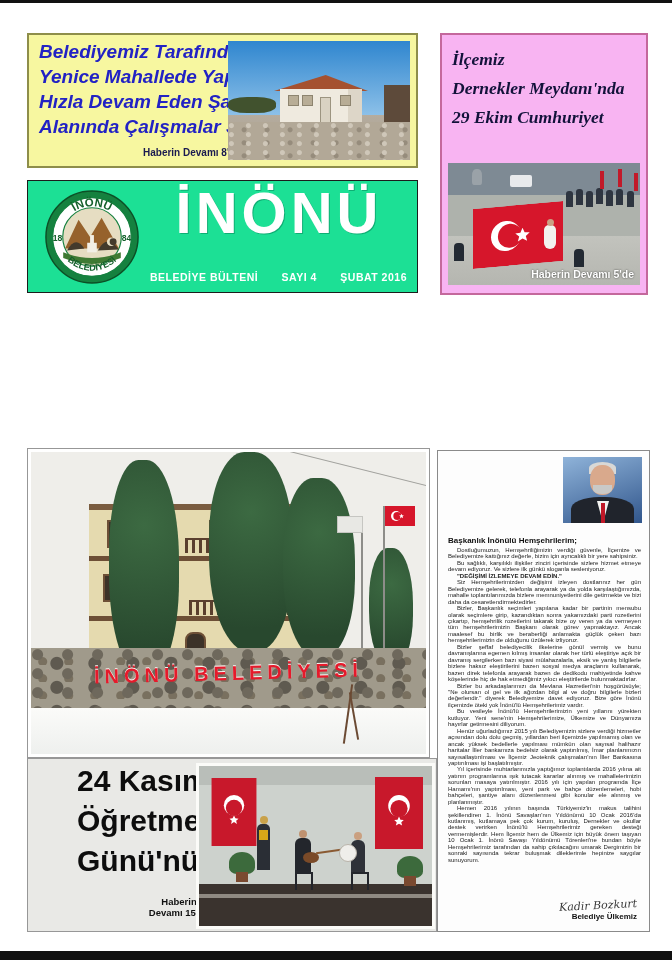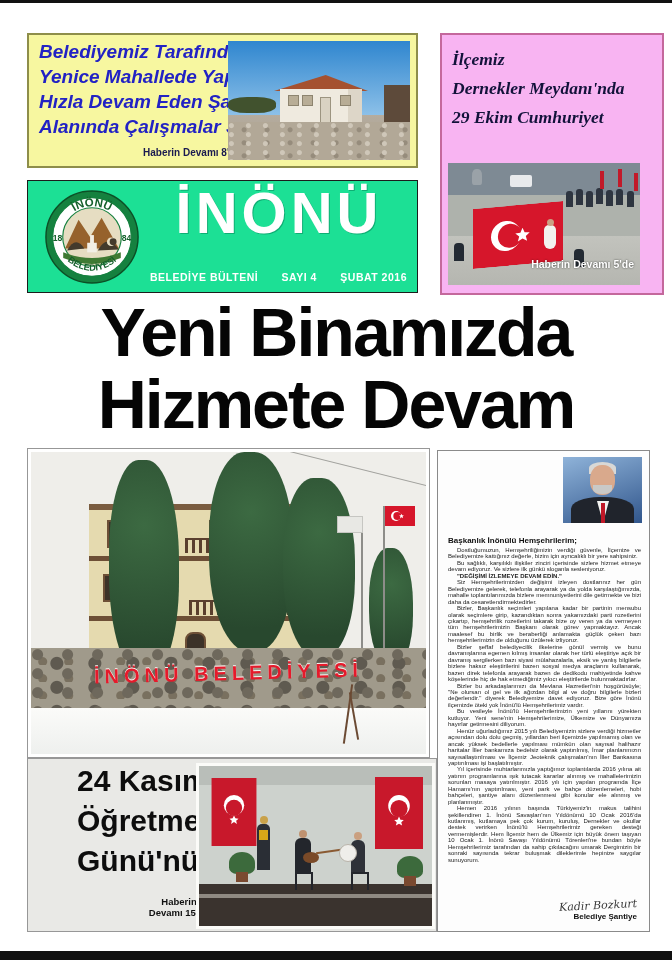--- a/index.html
+++ b/index.html
@@ -37,36 +37,36 @@
   .masthead{left:27px;top:180px;width:391px;height:113px;background:#1ce095;border:1px solid #1c1c1c;
             box-sizing:border-box;}
   .masthead-title{position:absolute;left:118px;top:-2px;width:266px;text-align:center;
                   font:700 58px "Liberation Sans",sans-serif;color:#fff;letter-spacing:4px;
                   text-shadow:1px 1px 0 #0fae74;}
   .masthead-row{position:absolute;left:122px;right:10px;bottom:9px;display:flex;justify-content:space-between;}
   .masthead-row span{font:700 10.5px "Liberation Sans",sans-serif;color:#fff;letter-spacing:.5px;}
   .logo-wrap{position:absolute;left:16px;top:8px;width:96px;height:96px;}
 
   
-  .story-pink{left:440px;top:33px;width:224px;height:262px;background:#f8b4f2;
+  .story-pink{left:440px;top:33px;width:208px;height:262px;background:#f8b4f2;
               border:2px solid #c4689c;box-sizing:border-box;}
   .pink-lines{position:absolute;left:10px;top:10px;}
   .pink-lines div{font:italic 700 17.5px "Liberation Serif",serif;color:#12123a;line-height:29px;white-space:nowrap;}
   .photo-flagday{position:absolute;left:6px;bottom:8px;width:192px;height:122px;overflow:hidden;
                  background:linear-gradient(#7e8a94 0 26%, #aeb2ac 26% 60%, #c2c3bd 60%,#b5b6b0);}
   .crowd-person{position:absolute;width:7px;height:16px;border-radius:3px 3px 0 0;background:#2e3540;}
   .mini-flag{position:absolute;width:4px;height:18px;background:#c21a2a;}
   .statue{position:absolute;left:24px;top:6px;width:10px;height:16px;background:#9aa2a8;border-radius:40% 40% 20% 20%;}
   .van{position:absolute;left:62px;top:12px;width:22px;height:12px;background:#e8eaec;border-radius:2px;}
   .bigflag{position:absolute;left:14px;top:42px;width:112px;height:60px;transform:skewY(-5deg);}
   .kid{position:absolute;width:10px;height:18px;background:#232a33;border-radius:4px 4px 0 0;}
   .girl-white{position:absolute;left:96px;top:62px;width:12px;height:24px;background:#f2f2ee;
               border-radius:5px 5px 6px 6px;}
   .girl-white::before{content:"";position:absolute;left:3px;top:-6px;width:7px;height:7px;border-radius:50%;background:#caa084;}
-  .photo-caption{position:absolute;right:6px;bottom:15px;font:700 10.5px "Liberation Sans",sans-serif;color:#fff;
+  .photo-caption{position:absolute;right:6px;bottom:5px;font:700 10.5px "Liberation Sans",sans-serif;color:#fff;
                  text-shadow:0 0 2px rgba(0,0,0,.7);padding-left:43px;}
 
   
   .main-headline{left:0;top:296px;width:672px;text-align:center;color:#050505;}
   .main-headline div{font:700 68px "Liberation Sans",sans-serif;line-height:72px;letter-spacing:-2px;}
 
   
   .main-photo-box{left:27px;top:448px;width:403px;height:310px;background:#fff;border:1px solid #979797;
                   box-sizing:border-box;padding:3px;}
   .main-photo{position:relative;width:395px;height:302px;overflow:hidden;background:#efeeea;}
@@ -243,24 +243,20 @@
             <use href="#flagH"></use>
           </svg>
       </div>
       <div class="kid" style="left:6px;top:80px;"></div>
       <div class="kid" style="left:126px;top:86px;"></div>
       <div class="girl-white"></div>
       <div class="photo-caption">Haberin Devamı 5'de</div>
     </div>
   </div>
 
-  <div class="abs main-headline">
-    <div>Yeni Binamızda</div>
-    <div>Hizmete Devam</div>
-  </div>
 
   <div class="abs main-photo-box">
     <div class="main-photo">
       <div class="powerline"></div>
       <div class="building">
         <div class="floorband" style="top:52px;"></div>
         <div class="floorband" style="top:112px;"></div>
         <div class="bwin" style="left:18px;top:16px;"></div>
         <div class="bwin" style="left:64px;top:16px;"></div>
         <div class="bwin" style="left:120px;top:16px;"></div>
@@ -314,21 +310,21 @@
         <p>Bizler, Başkanlık seçimleri yapılana kadar bir partinin mensubu olarak seçimlere girip, kazandıktan sonra yakamızdaki parti rozetlerini çıkartıp, hemşehrilik rozetlerini takarak bize oy veren ya da vermeyen tüm hemşehrilerimizin Başkanı olarak görev yapmaktayız. Ancak maalesef bu birlik ve beraberliği anlamakta güçlük çeken bazı hemşehrilerimizin de olduğunu üzülerek izliyoruz.</p>
         <p>Bizler şeffaf belediyecilik ilkelerine gönül vermiş ve bunu davranışlarına egemen kılmış insanlar olarak her türlü eleştiriye açık bir davranış sergilerken bazı siyasi mülahazalarla, eksik ve yanlış bilgilerle bizlere haksız eleştirilerini bazen sosyal medya araçlarını kullanarak, bazen direk telefonla arayarak bazen de dedikodu mahiyetinde kahve köşelerinde hiç de hak etmediğimiz yıkıcı eleştirilerde bulunmaktadırlar.</p>
         <p>Bizler bu arkadaşlarımızı da Mevlana Hazretleri'nin hoşgörüsüyle; "Ne olursan ol gel ve ilk ağızdan bilgi al ve doğru bilgilerle bizleri değerlendir." diyerek Belediyemize davet ediyoruz. Bize göre İnönü ilçemizde öteki yok İnönü'lü Hemşehrilerimiz vardır.</p>
         <p>Bu vesileyle İnönü'lü Hemşehrilerimizin yeni yıllarını yürekten kutluyor. Yeni sene'nin Hemşehrilerimize, Ülkemize ve Dünyamıza hayırlar getirmesini diliyorum.</p>
         <p>Henüz uğurladığımız 2015 yılı Belediyemizin sizlere verdiği hizmetler açısından dolu dolu geçmiş, yıllardan beri ilçemizde yapılmamış olan ve ancak yüksek bedellerle yapılması mümkün olan sayısal halihazır haritalar İller bankamıza bedelsiz olarak yaptırılmış, İmar planlarımızın sayısallaştırılması ve İlçemiz Jeoteknik çalışmaları'nın İller Bankasına yaptırılması işi başlatılmıştır.</p>
         <p>Yıl içerisinde muhtarlarımızla yaptığımız toplantılarda 2016 yılına ait yatırım programlarına ışık tutacak kararlar alınmış ve mahallelerimizin sorunları masaya yatırılmıştır. 2016 yılı için yapılan programda İlçe Hamamı'nın yaptırılması, yeni park ve bahçe düzenlemeleri, hobi bahçeleri, şantiye alanı düzenlenmesi gibi konular ele alınmış ve planlanmıştır.</p>
         <p>Hemen 2016 yılının başında Türkiyemiz'in makus talihini şekillendiren 1. İnönü Savaşları'nın Yıldönümü 10 Ocak 2016'da kutlanmış, kutlamaya pek çok kurum, kuruluş, Dernekler ve okullar destek verirken İnönü'lü Hemşehrilerimiz gereken desteği vermemişlerdir. Hem İlçemiz hem de Ülkemiz için büyük önem taşıyan 10 Ocak 1. İnönü Savaşı Yıldönümü Törenleri'ne bundan böyle Hemşehrilerimiz tarafından da sahip çıkılacağını umarak Dergimizin bir sonraki sayısında tekrar buluşmak dileklerimle hepinize saygılar sunuyorum.</p>
       </div>
     <div class="signature">
       <span class="sig-name">Kadir Bozkurt</span>
-      <span class="sig-title">Belediye Şantiye</span>
+      <span class="sig-title">Belediye Ülkemiz</span>
     </div>
   </div>
 
   <div class="abs story-teachers">
     <div class="teachers-lines">
         <div>24 Kasım</div>
         <div>Öğretmenler</div>
         <div>Günü'nü</div>
       </div>
     <div class="teachers-cont">

